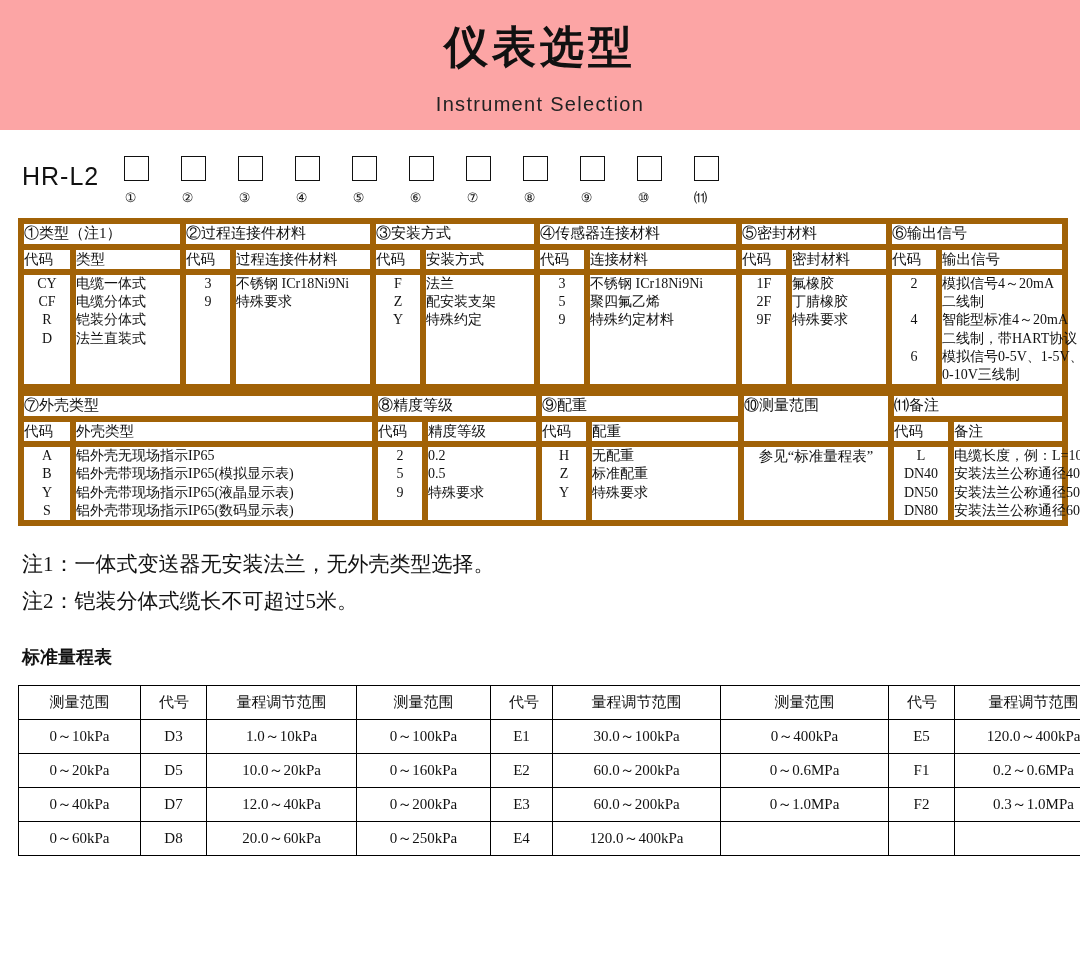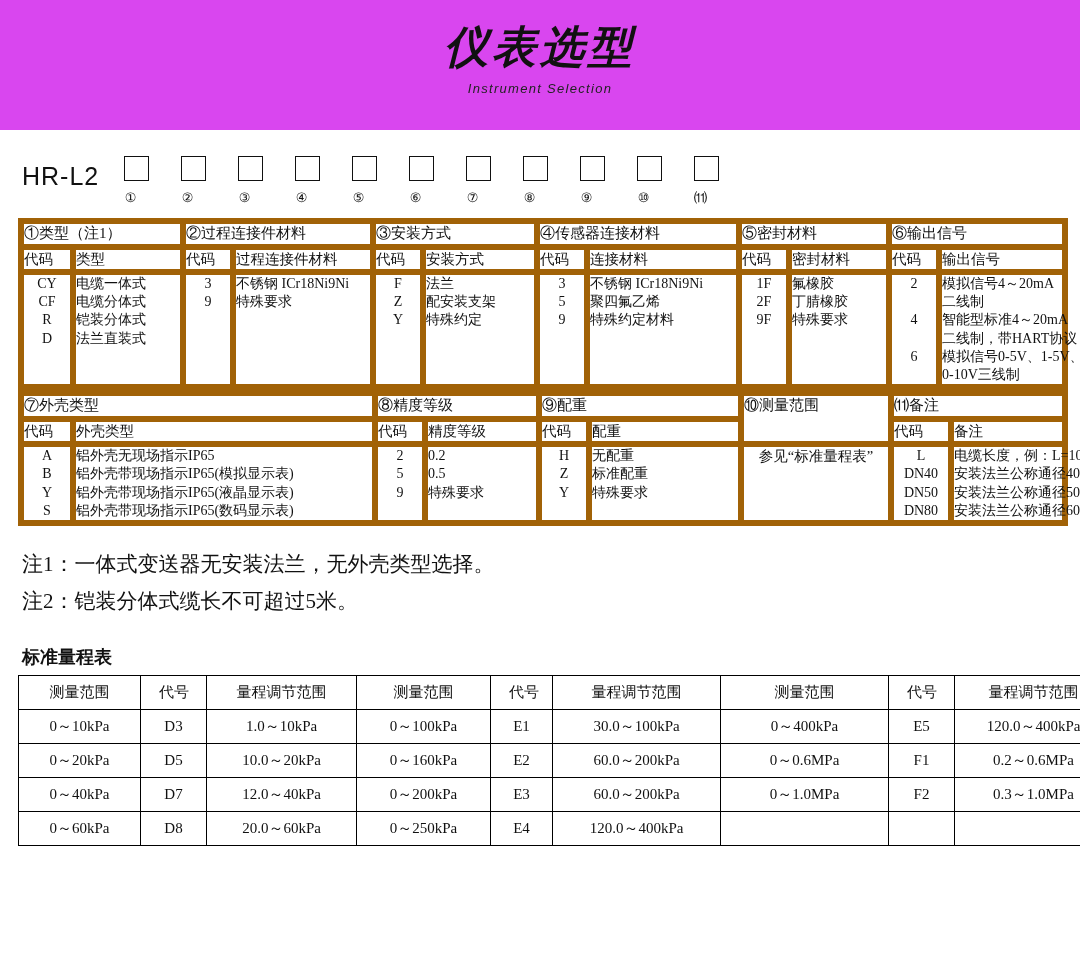--- a/index.html
+++ b/index.html
@@ -9,39 +9,38 @@
     height: 969px;
     background: #ffffff;
     font-family: "Liberation Serif", "DejaVu Serif", serif;
     color: #111111;
     position: relative;
     overflow: hidden;
   }
   .banner {
     width: 1080px;
     height: 130px;
-    background: #d946ef;
+    background: #fca5a5;
     text-align: center;
     padding-top: 22px;
-    font-style: italic;
   }
   .banner-title {
     font-family: "DejaVu Sans", "Liberation Sans", sans-serif;
     font-size: 44px;
     font-weight: bold;
     letter-spacing: 4px;
     color: #111;
     line-height: 1.15;
   }
   .banner-sub {
     font-family: "Liberation Sans", sans-serif;
-    font-size: 13px;
+    font-size: 20px;
     color: #222;
     letter-spacing: 1.3px;
-    margin-top: 8px;
+    margin-top: 20px;
   }
 
   
   .codeline {
     margin-top: 26px;
     height: 62px;
     position: relative;
   }
   .codeline .prefix {
     position: absolute;
@@ -107,21 +106,21 @@
 
   
   .notes {
     margin: 20px 0 0 22px;
     font-size: 21px;
     line-height: 1.75;
   }
 
   
   .range-title {
-    margin: 26px 0 6px 22px;
+    margin: 26px 0 16px 22px;
     font-size: 18px;
     font-weight: bold;
     font-family: "DejaVu Sans", "Liberation Sans", sans-serif;
   }
   .range-wrap { padding: 0 18px; }
   table.range {
     border-collapse: collapse;
     width: 1044px;
     table-layout: fixed;
   }

